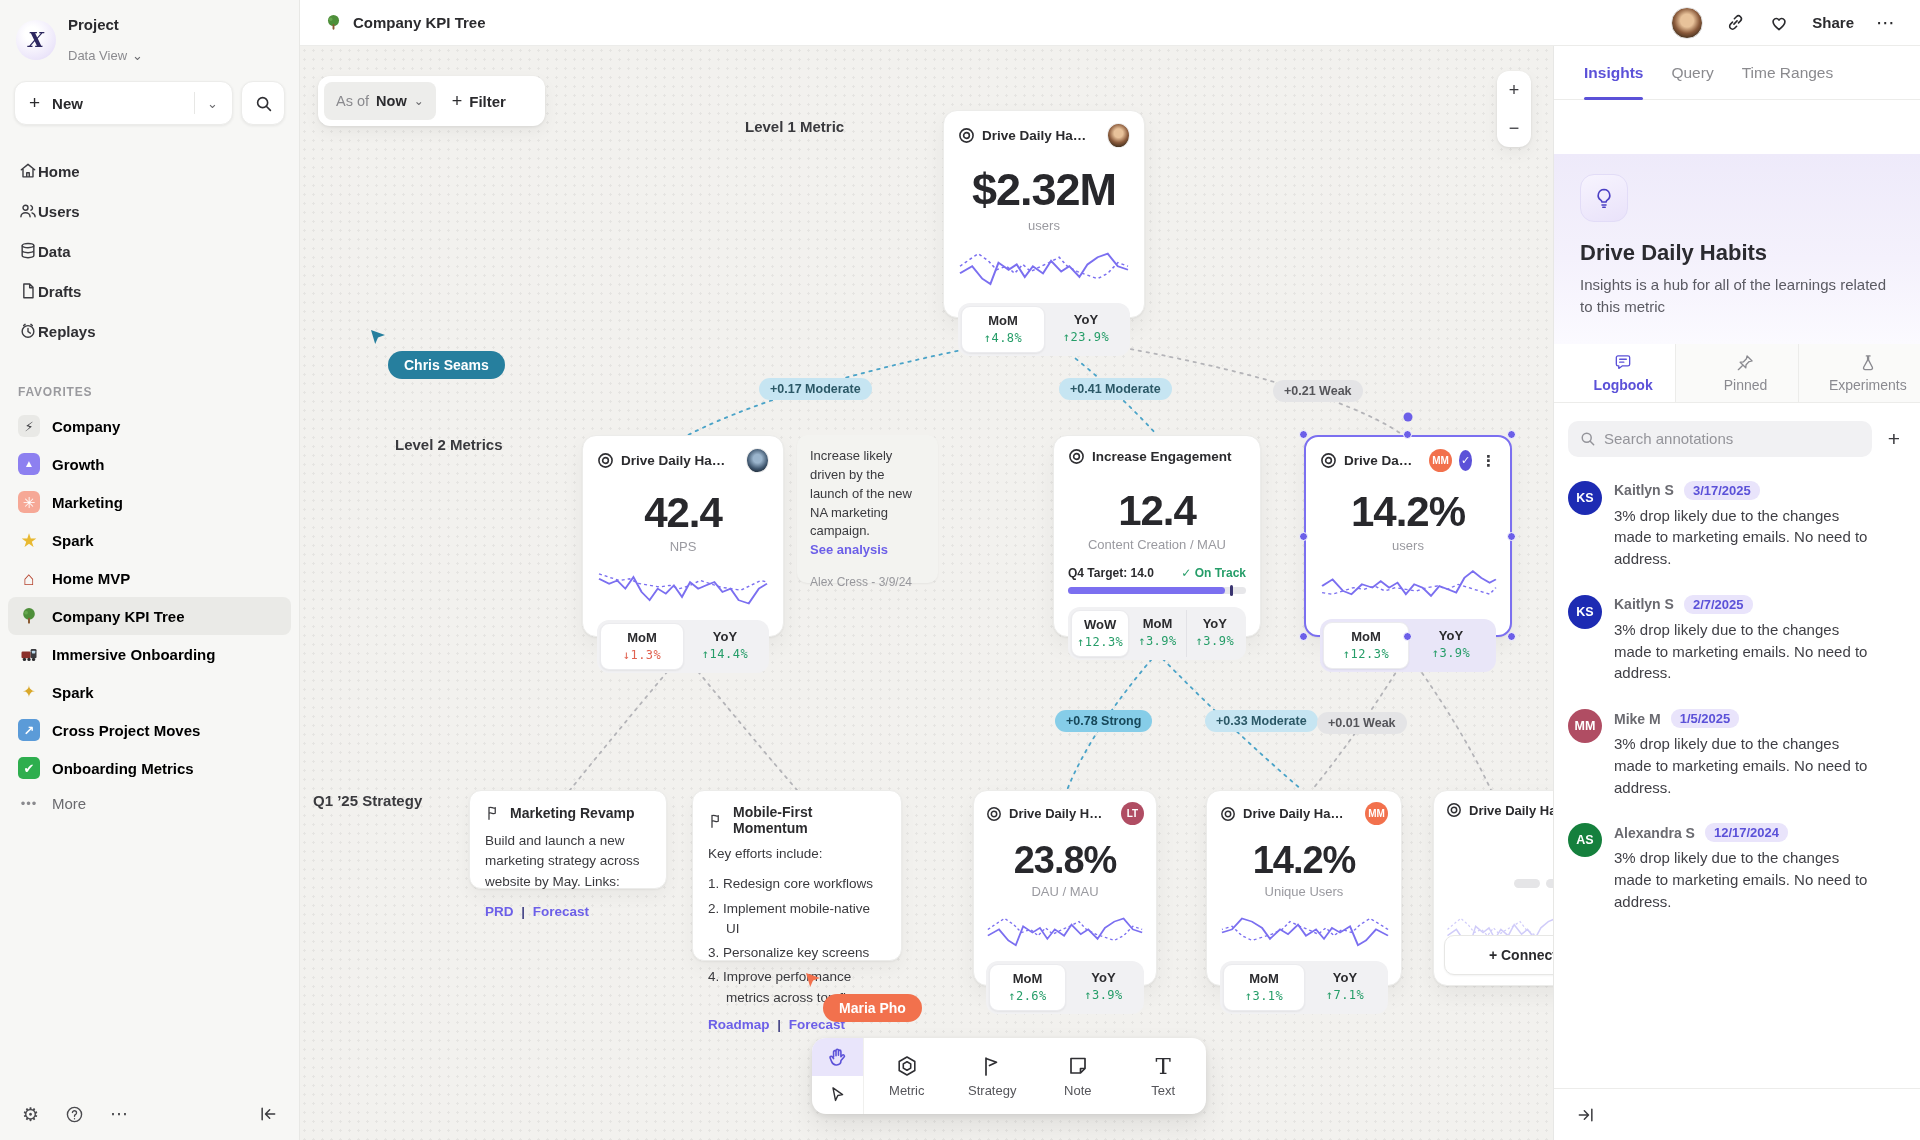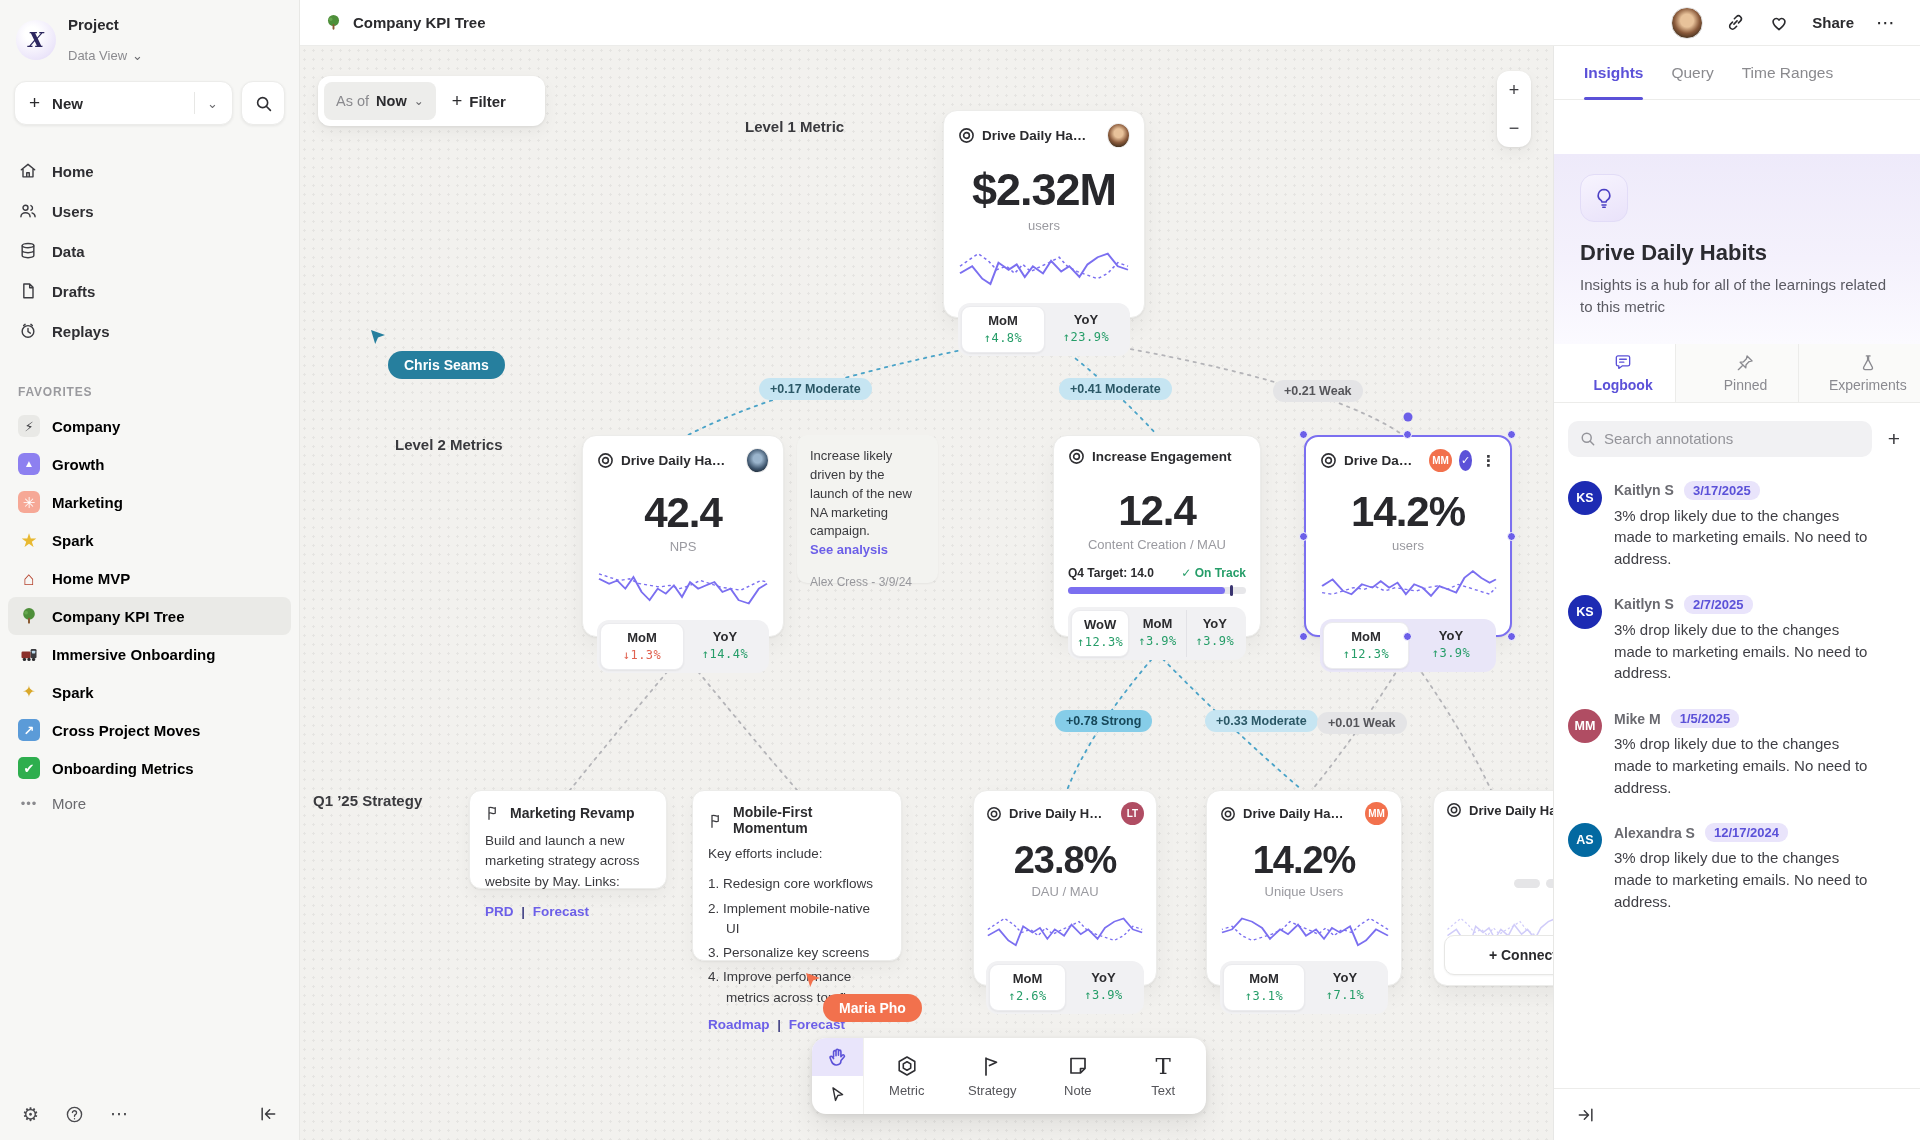--- a/index.html
+++ b/index.html
@@ -21,21 +21,21 @@
   .btn-card { background:#fff; border:1px solid #ececea; border-radius:12px;
     box-shadow:0 1px 3px rgba(0,0,0,.07); }
   .new-btn { flex:1; height:44px; display:flex; align-items:center; padding:0 14px; gap:12px; cursor:pointer; }
   .new-btn .plus { font-size:19px; font-weight:400; color:#2b2b2e; }
   .new-btn .lbl { font-size:15px; font-weight:700; }
   .new-btn .spacer { flex:1; }
   .new-btn .divider { width:1px; height:22px; background:#e7e7e5; }
   .new-btn .chev, .ws-view .chev { color:#6a6a6e; font-size:13px; }
   .search-btn { width:44px; height:44px; display:flex; align-items:center; justify-content:center; cursor:pointer; }
   .nav { margin-top:26px; }
-  .nav-item { display:flex; align-items:center; gap:14px; padding:0 18px; height:40px; cursor:pointer; }
+  .nav-item { display:flex; align-items:center; gap:0; padding:0 18px; height:40px; cursor:pointer; }
   .nav-item span.t { font-size:15px; font-weight:600; color:#2f2f33; }
   .fav-label { margin:34px 18px 8px; font-size:12px; font-weight:700; letter-spacing:.8px; color:#9a9a9e; }
   .fav-item { display:flex; align-items:center; gap:12px; margin:0 8px; padding:8px 10px; border-radius:8px; cursor:pointer; }
   .fav-item.active { background:#eaeae7; }
   .fav-item span.t { font-size:15px; font-weight:600; color:#000000; }
   .tile { width:22px; height:22px; border-radius:6px; display:flex; align-items:center; justify-content:center;
     font-size:13px; line-height:1; }
   .tile.t0 { background:#e9e9e6; color:#3a3a3e; }
   .tile.t1 { background:#8d80f0; color:#fff; font-size:10px; }
   .tile.t2 { background:#f6a896; color:#fff; font-size:15px; }
@@ -191,21 +191,21 @@
   .search-box input { border:none; outline:none; background:transparent; font-size:15px; flex:1;
     font-family:"Liberation Sans","DejaVu Sans",sans-serif; color:#2b2b2e; }
   .search-box input::placeholder { color:#94949a; }
   .plus-btn { font-size:21px; color:#3a3a3e; cursor:pointer; padding:0 6px; }
   .entries { padding:10px 14px 0; }
   .entry { display:flex; gap:12px; margin-bottom:25px; }
   .av { width:34px; height:34px; border-radius:50%; color:#fff; font-size:12.5px; font-weight:700;
     display:flex; align-items:center; justify-content:center; flex:none; }
   .av.ks { background:#1d2bb3; }
   .av.mm { background:#b04d63; }
-  .av.as { background:#0369a1; }
+  .av.as { background:#15803d; }
   .entry .nrow { display:flex; align-items:center; gap:10px; }
   .entry .nm { font-size:14px; font-weight:600; color:#6a6a70; }
   .entry .date { background:#e9e4fb; color:#5b51d8; font-size:13px; font-weight:600; padding:2px 9px; border-radius:9px; }
   .entry .bd { font-size:15px; color:#3f3f45; line-height:1.45; margin-top:5px; max-width:262px; }
   .panel-foot { position:absolute; left:0; right:0; bottom:0; height:52px; border-top:1px solid #ececea;
     display:flex; align-items:center; padding:0 22px; }
 </style>
 </head>
 <body>
 

